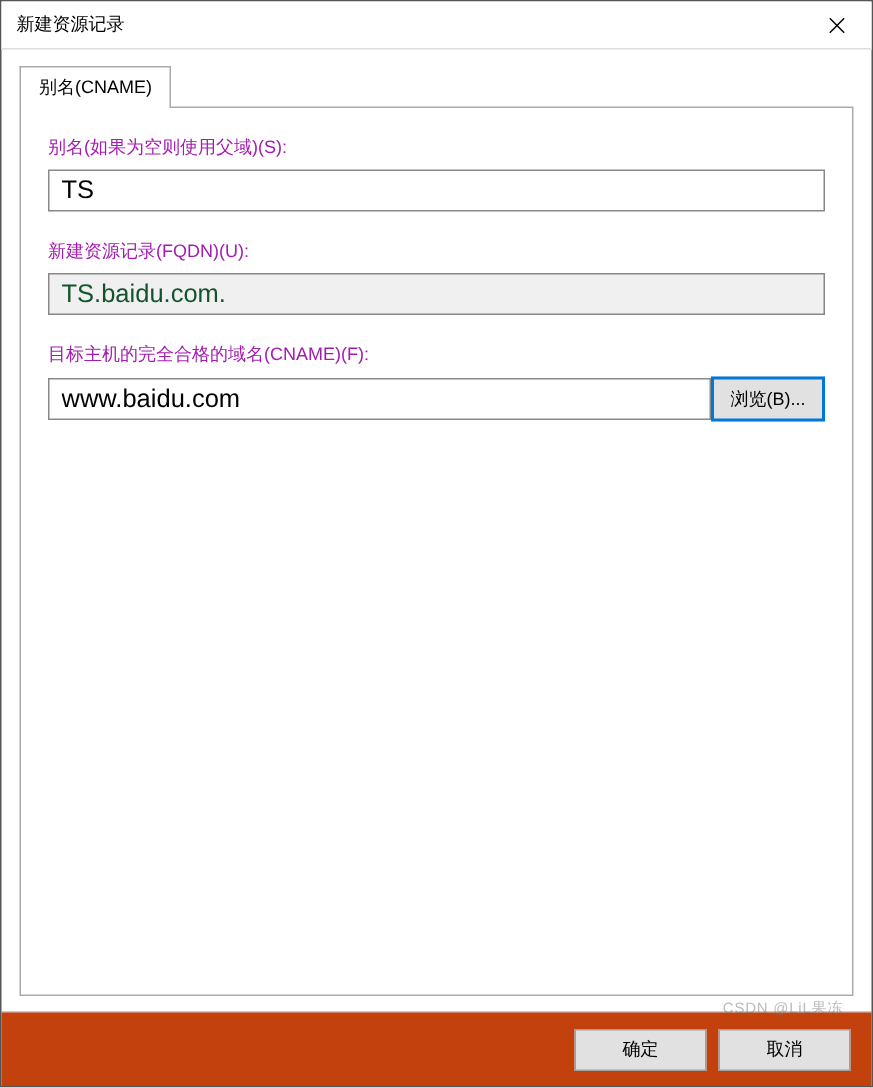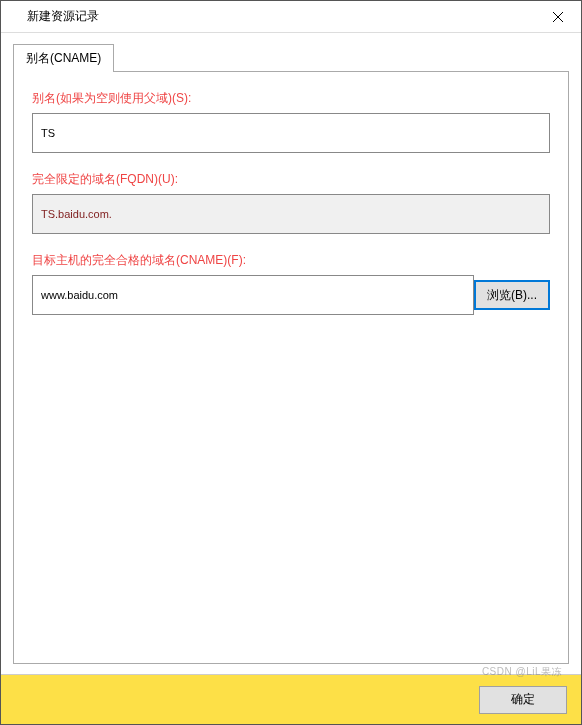--- a/index.html
+++ b/index.html
@@ -24,21 +24,21 @@
       display: flex;
       flex-direction: column;
     }
     .titlebar {
       height: 32px;
       background: #fff;
       display: flex;
       align-items: center;
       justify-content: space-between;
       border-bottom: 1px solid #ddd;
-      padding-left: 26px;
+      padding-left: 10px;
     }
     .titlebar-title {
       font-size: 12px;
       color: #000;
     }
     .close-btn {
       width: 46px;
       height: 32px;
       display: flex;
       align-items: center;
@@ -80,57 +80,57 @@
       flex: 1;
       border: 1px solid #aaa;
       background: #fff;
       padding: 18px 18px;
     }
     .field-group {
       margin-bottom: 18px;
     }
     .field-label {
       font-size: 12px;
-      color: #ef4444;
+      color: #a21caf;
       margin-bottom: 6px;
       display: block;
     }
     .text-input {
       width: 100%;
-      height: 40px;
+      height: 28px;
       border: 1px solid #888;
       padding: 0 8px;
-      font-size: 11px;
+      font-size: 17px;
       font-family: inherit;
       outline: none;
     }
     .text-input[readonly] {
       background: #f0f0f0;
-      color: #7f1d1d;
+      color: #14532d;
     }
     .input-row {
       display: flex;
       align-items: center;
     }
     .input-row .text-input {
       flex: 1;
     }
     .browse-btn {
       width: 76px;
       height: 30px;
       border: 2px solid #0078d7;
       background: #e1e1e1;
       font-size: 12px;
       font-family: inherit;
       cursor: pointer;
     }
     .button-bar {
       height: 50px;
       border-top: 1px solid #ccc;
-      background: #fde047;
+      background: #c2410c;
       display: flex;
       justify-content: flex-end;
       align-items: center;
       padding: 0 14px;
       gap: 8px;
     }
     .dlg-btn {
       width: 88px;
       height: 28px;
       border: 1px solid #a0a0a0;
@@ -169,34 +169,35 @@
         <div class="tab">别名(CNAME)</div>
       </div>
       <div class="tab-body">
 
         <div class="field-group">
           <label class="field-label">别名(如果为空则使用父域)(S):</label>
           <input type="text" class="text-input" value="TS" style="">
         </div>
 
         <div class="field-group">
-          <label class="field-label">完全限定的域名(FQDN)(U):</label>
+          <label class="field-label">新建资源记录(FQDN)(U):</label>
           <input type="text" class="text-input" readonly="" value="TS.baidu.com." style="">
         </div>
 
         <div class="field-group">
           <label class="field-label">目标主机的完全合格的域名(CNAME)(F):</label>
           <div class="input-row">
             <input type="text" class="text-input" value="www.baidu.com" style="">
             <button class="browse-btn">浏览(B)...</button>
           </div>
         </div>
 
       </div>
     </div>
   </div>
 
   <div class="button-bar">
     <button class="dlg-btn">确定</button>
+    <button class="dlg-btn">取消</button>
   </div>
 
   <div class="watermark">CSDN @LiL果冻</div>
 </div>
 
 </body></html>

